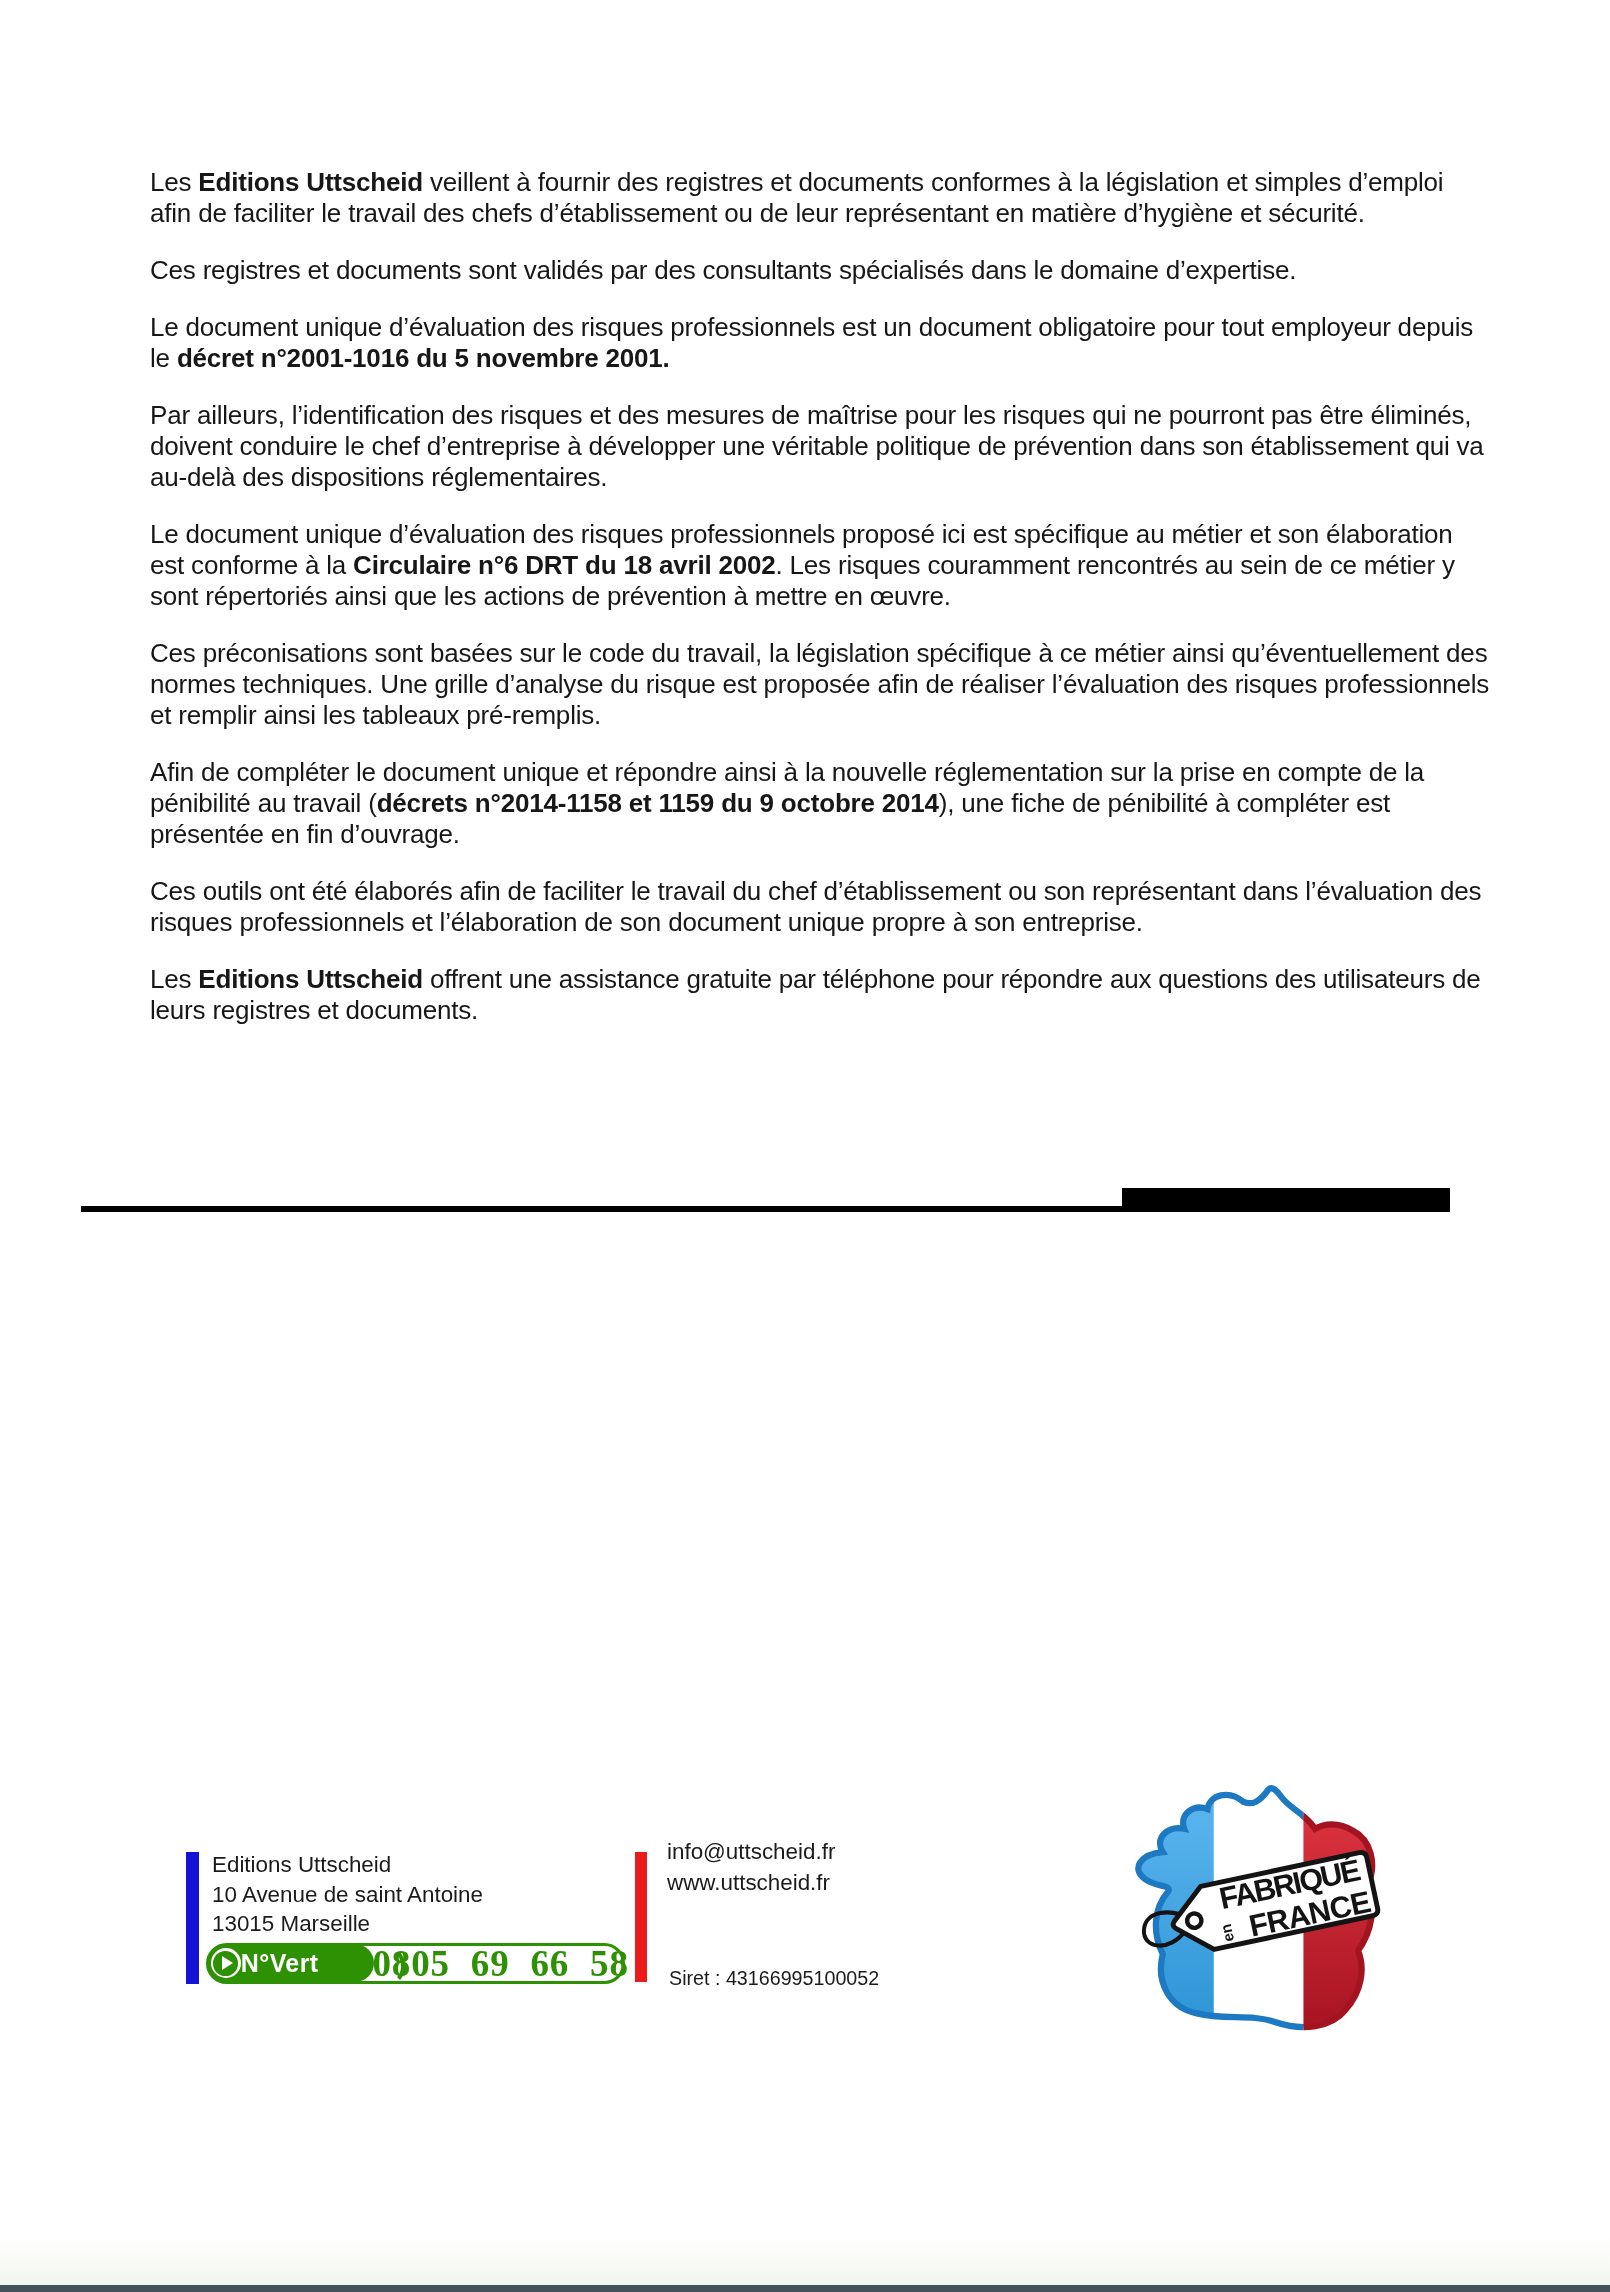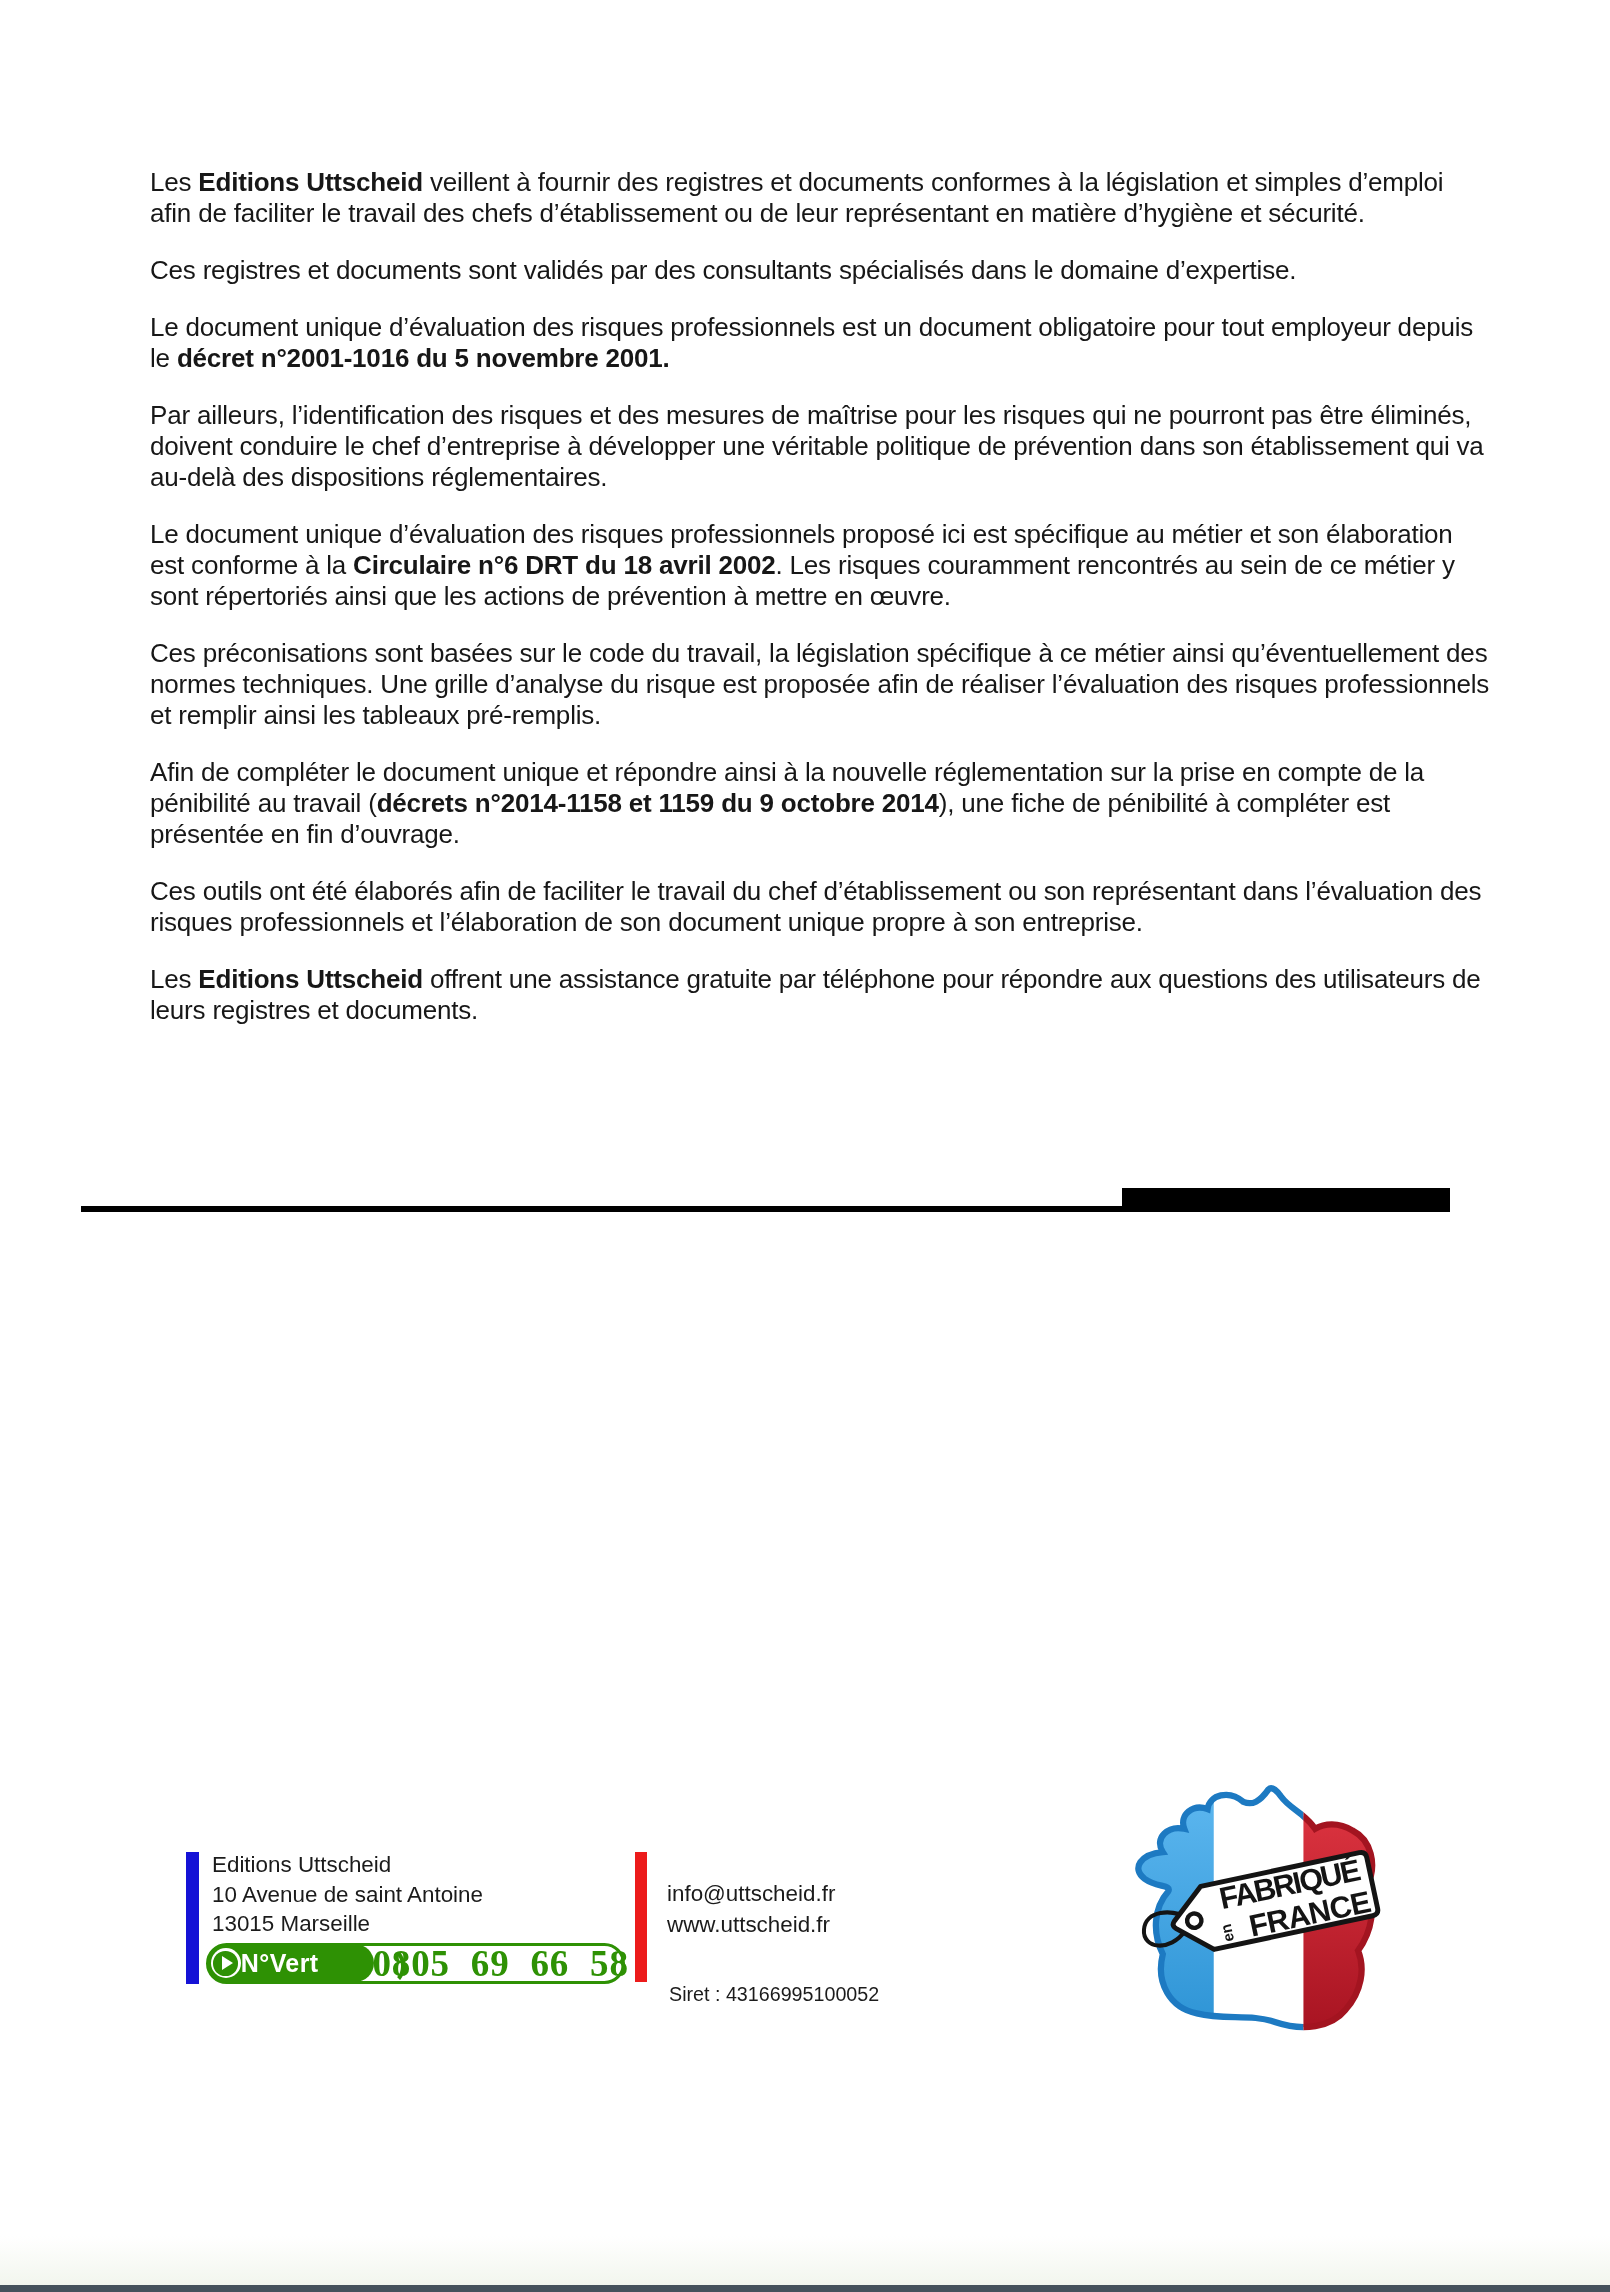--- a/index.html
+++ b/index.html
@@ -12,22 +12,22 @@
   .content p{margin:0 0 26px 0;font-size:26px;line-height:31px;letter-spacing:-0.2px;}
   .content b{font-weight:bold;}
   
   .divider-thin{position:absolute;left:81px;top:1206px;width:1042px;height:6.3px;background:#000;}
   .divider-thick{position:absolute;left:1122px;top:1188px;width:328px;height:24px;background:#000;}
   
   .blue-bar{position:absolute;left:186px;top:1852px;width:13.4px;height:132px;background:#1512d6;}
   .red-bar{position:absolute;left:635px;top:1852px;width:11.6px;height:130px;background:#ec1b1b;}
   
   .addr{position:absolute;left:212px;top:1850px;font-size:22.4px;line-height:29.6px;color:#1b1b1b;}
-  .contact{position:absolute;left:667px;top:1878px;font-size:22.4px;line-height:31px;color:#1b1b1b;}
-  .siret{position:absolute;left:669px;top:1967px;font-size:19.7px;color:#1b1b1b;margin-top:16px;}
+  .contact{position:absolute;left:667px;top:1836px;font-size:22.4px;line-height:31px;color:#1b1b1b;}
+  .siret{position:absolute;left:669px;top:1967px;font-size:19.7px;color:#1b1b1b;}
   
   .nvert{position:absolute;left:206px;top:1943px;width:419px;height:41px;background:#fff;
          border:3.6px solid #2e9104;border-radius:22.4px;box-sizing:border-box;}
   .nv-left{position:absolute;left:-1.8px;top:-1.8px;width:167px;height:38px;background:#2e9104;
            border-radius:20.6px;display:flex;align-items:center;}
   .nv-play{position:relative;width:30px;height:30px;margin-left:3.6px;background:#fff;border-radius:50%;flex:0 0 auto;}
   .nv-play::before{content:"";position:absolute;inset:2.7px;background:#2e9104;border-radius:50%;}
   .nv-tri{position:absolute;left:11.6px;top:8px;width:0;height:0;z-index:1;
           border-left:11.6px solid #fff;border-top:7.2px solid transparent;border-bottom:7.2px solid transparent;}
   .nv-label{color:#fff;font-weight:bold;font-size:25px;margin-left:0;letter-spacing:0.4px;white-space:nowrap;}

